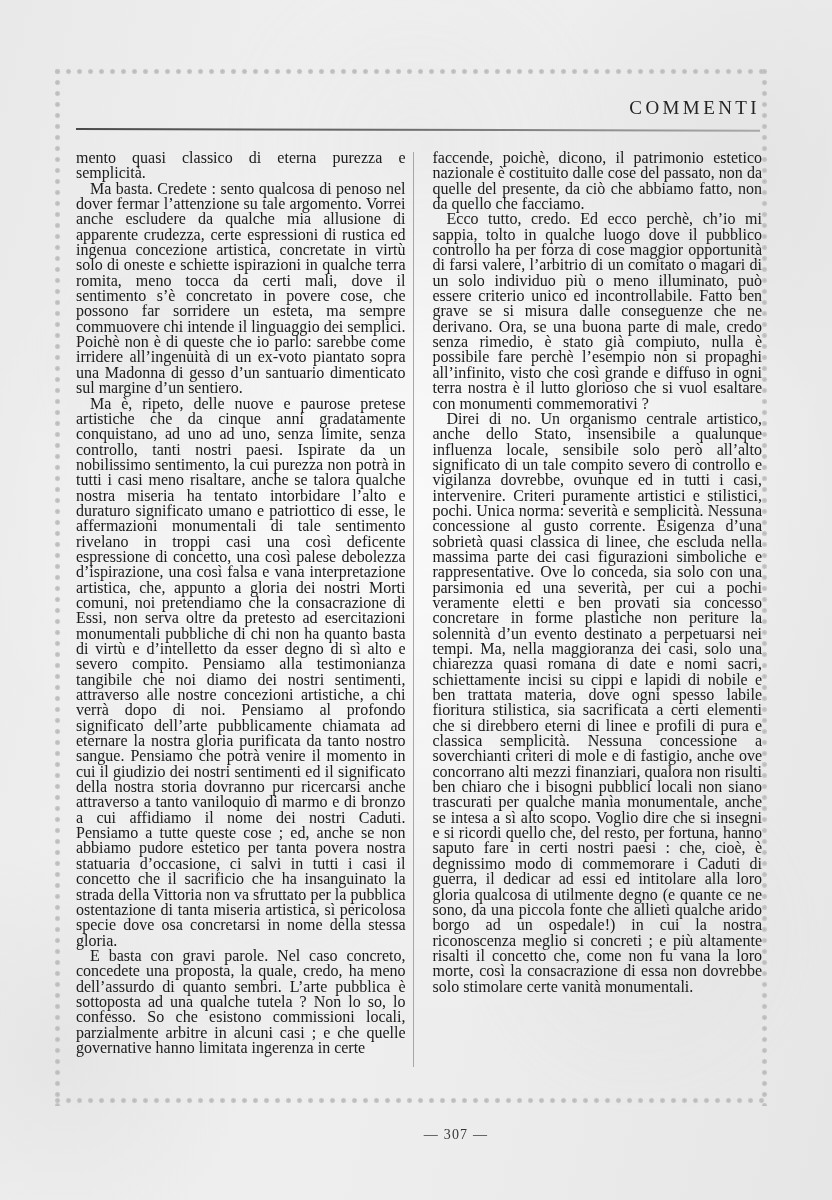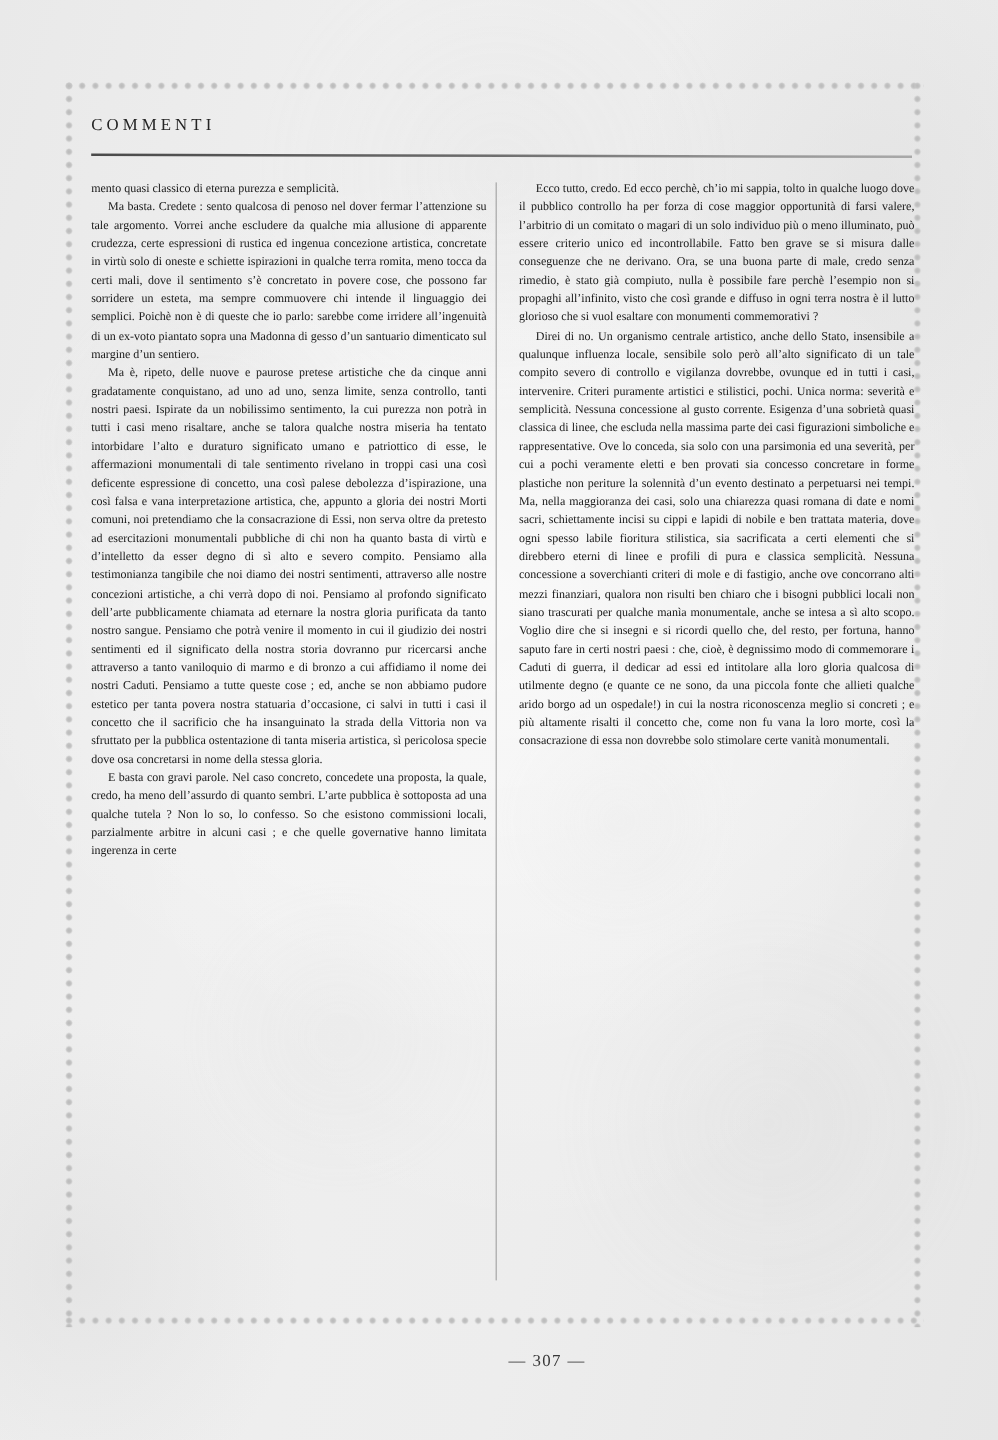--- a/index.html
+++ b/index.html
@@ -72,22 +72,22 @@
                background-repeat: repeat-y; background-size: 11px 11px; }
   .bd.right  { right: 0; top: 0;    width: 11px;  height: 1040px;
                background-repeat: repeat-y; background-size: 11px 11px; }
 
   
   .running-head {
     position: absolute;
     left: 76px;
     top: 97px;
     width: 684px;
-    text-align: left;
-    font-size: 14px;
+    text-align: right;
+    font-size: 19px;
     letter-spacing: 3.4px;
     color: #2a2a2a;
     font-family: "Liberation Serif", "DejaVu Serif", serif;
   }
   .head-rule {
     position: absolute;
     left: 76px;
     top: 128px;
     width: 684px;
     height: 2px;
@@ -101,21 +101,21 @@
     position: absolute;
     left: 76px;
     top: 150px;
     width: 686px;
     height: 920px;
     display: flex;
     gap: 0;
   }
   .col {
     width: 335px;
-    font-size: 10px;
+    font-size: 16px;
     line-height: 15.35px;
     color: #242424;
     text-align: justify;
     text-justify: inter-word;
     font-family: "Liberation Serif", "DejaVu Serif", serif;
     hyphens: none;
     -webkit-font-smoothing: none;
   }
   .col.left  { padding-right: 13px; }
   .col.right { padding-left: 14px; }
@@ -179,20 +179,21 @@
   <div class="columns">
 
     <div class="col left scan-text">
       <p class="no-indent">mento quasi classico di eterna purezza e semplicità.</p>
       <p>Ma basta. Credete : sento qualcosa di penoso nel dover fermar l’attenzione su tale argomento. Vorrei anche escludere da qualche mia allusione di apparente crudezza, certe espressioni di rustica ed ingenua concezione artistica, concretate in virtù solo di oneste e schiette ispirazioni in qualche terra romita, meno tocca da certi mali, dove il sentimento s’è concretato in povere cose, che possono far sorridere un esteta, ma sempre commuovere chi intende il linguaggio dei semplici. Poichè non è di queste che io parlo: sarebbe come irridere all’ingenuità di un ex-voto piantato sopra una Madonna di gesso d’un santuario dimenticato sul margine d’un sentiero.</p>
       <p>Ma è, ripeto, delle nuove e paurose pretese artistiche che da cinque anni gradatamente conquistano, ad uno ad uno, senza limite, senza controllo, tanti nostri paesi. Ispirate da un nobilissimo sentimento, la cui purezza non potrà in tutti i casi meno risaltare, anche se talora qualche nostra miseria ha tentato intorbidare l’alto e duraturo significato umano e patriottico di esse, le affermazioni monumentali di tale sentimento rivelano in troppi casi una così deficente espressione di concetto, una così palese debolezza d’ispirazione, una così falsa e vana interpretazione artistica, che, appunto a gloria dei nostri Morti comuni, noi pretendiamo che la consacrazione di Essi, non serva oltre da pretesto ad esercitazioni monumentali pubbliche di chi non ha quanto basta di virtù e d’intelletto da esser degno di sì alto e severo compito. Pensiamo alla testimonianza tangibile che noi diamo dei nostri sentimenti, attraverso alle nostre concezioni artistiche, a chi verrà dopo di noi. Pensiamo al profondo significato dell’arte pubblicamente chiamata ad eternare la nostra gloria purificata da tanto nostro sangue. Pensiamo che potrà venire il momento in cui il giudizio dei nostri sentimenti ed il significato della nostra storia dovranno pur ricercarsi anche attraverso a tanto vaniloquio di marmo e di bronzo a cui affidiamo il nome dei nostri Caduti. Pensiamo a tutte queste cose ; ed, anche se non abbiamo pudore estetico per tanta povera nostra statuaria d’occasione, ci salvi in tutti i casi il concetto che il sacrificio che ha insanguinato la strada della Vittoria non va sfruttato per la pubblica ostentazione di tanta miseria artistica, sì pericolosa specie dove osa concretarsi in nome della stessa gloria.</p>
       <p>E basta con gravi parole. Nel caso concreto, concedete una proposta, la quale, credo, ha meno dell’assurdo di quanto sembri. L’arte pubblica è sottoposta ad una qualche tutela ? Non lo so, lo confesso. So che esistono commissioni locali, parzialmente arbitre in alcuni casi ; e che quelle governative hanno limitata ingerenza in certe</p>
     </div>
 
     <div class="col right scan-text">
+      <p class="no-indent">faccende, poichè, dicono, il patrimonio estetico nazionale è costituito dalle cose del passato, non da quelle del presente, da ciò che abbiamo fatto, non da quello che facciamo.</p>
       <p>Ecco tutto, credo. Ed ecco perchè, ch’io mi sappia, tolto in qualche luogo dove il pubblico controllo ha per forza di cose maggior opportunità di farsi valere, l’arbitrio di un comitato o magari di un solo individuo più o meno illuminato, può essere criterio unico ed incontrollabile. Fatto ben grave se si misura dalle conseguenze che ne derivano. Ora, se una buona parte di male, credo senza rimedio, è stato già compiuto, nulla è possibile fare perchè l’esempio non si propaghi all’infinito, visto che così grande e diffuso in ogni terra nostra è il lutto glorioso che si vuol esaltare con monumenti commemorativi ?</p>
       <p>Direi di no. Un organismo centrale artistico, anche dello Stato, insensibile a qualunque influenza locale, sensibile solo però all’alto significato di un tale compito severo di controllo e vigilanza dovrebbe, ovunque ed in tutti i casi, intervenire. Criteri puramente artistici e stilistici, pochi. Unica norma: severità e semplicità. Nessuna concessione al gusto corrente. Esigenza d’una sobrietà quasi classica di linee, che escluda nella massima parte dei casi figurazioni simboliche e rappresentative. Ove lo conceda, sia solo con una parsimonia ed una severità, per cui a pochi veramente eletti e ben provati sia concesso concretare in forme plastiche non periture la solennità d’un evento destinato a perpetuarsi nei tempi. Ma, nella maggioranza dei casi, solo una chiarezza quasi romana di date e nomi sacri, schiettamente incisi su cippi e lapidi di nobile e ben trattata materia, dove ogni spesso labile fioritura stilistica, sia sacrificata a certi elementi che si direbbero eterni di linee e profili di pura e classica semplicità. Nessuna concessione a soverchianti criteri di mole e di fastigio, anche ove concorrano alti mezzi finanziari, qualora non risulti ben chiaro che i bisogni pubblici locali non siano trascurati per qualche manìa monumentale, anche se intesa a sì alto scopo. Voglio dire che si insegni e si ricordi quello che, del resto, per fortuna, hanno saputo fare in certi nostri paesi : che, cioè, è degnissimo modo di commemorare i Caduti di guerra, il dedicar ad essi ed intitolare alla loro gloria qualcosa di utilmente degno (e quante ce ne sono, da una piccola fonte che allieti qualche arido borgo ad un ospedale!) in cui la nostra riconoscenza meglio si concreti ; e più altamente risalti il concetto che, come non fu vana la loro morte, così la consacrazione di essa non dovrebbe solo stimolare certe vanità monumentali.</p>
     </div>
 
   </div>
 
   <div class="folio scan-text">— 307 —</div>
 
 </div>
 

